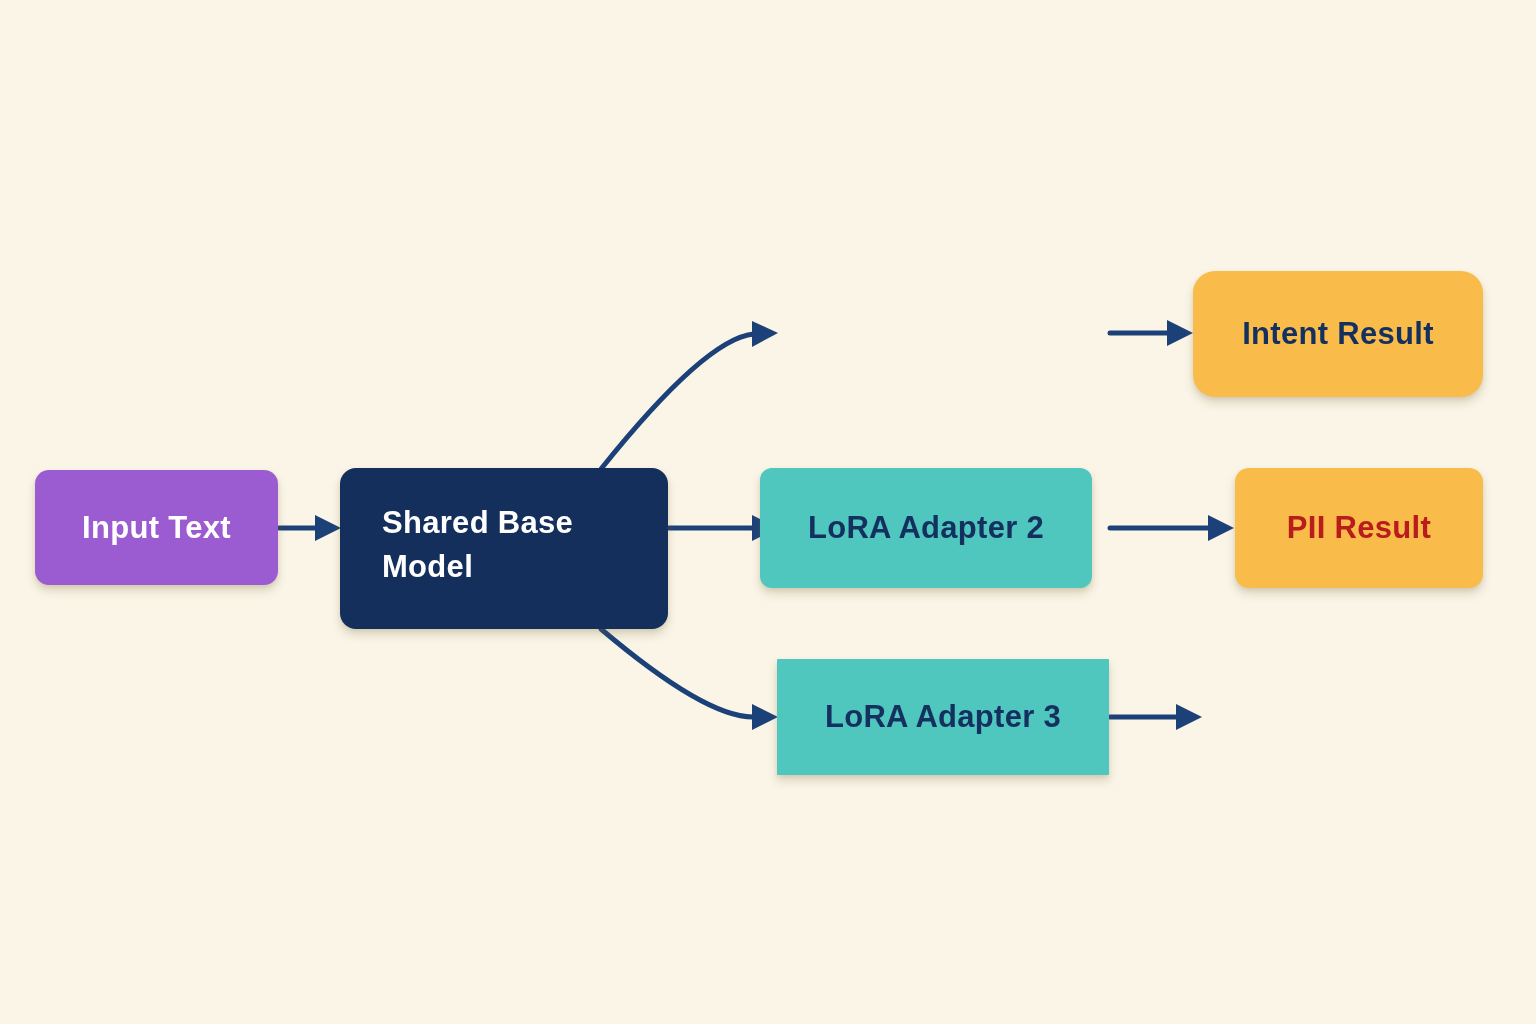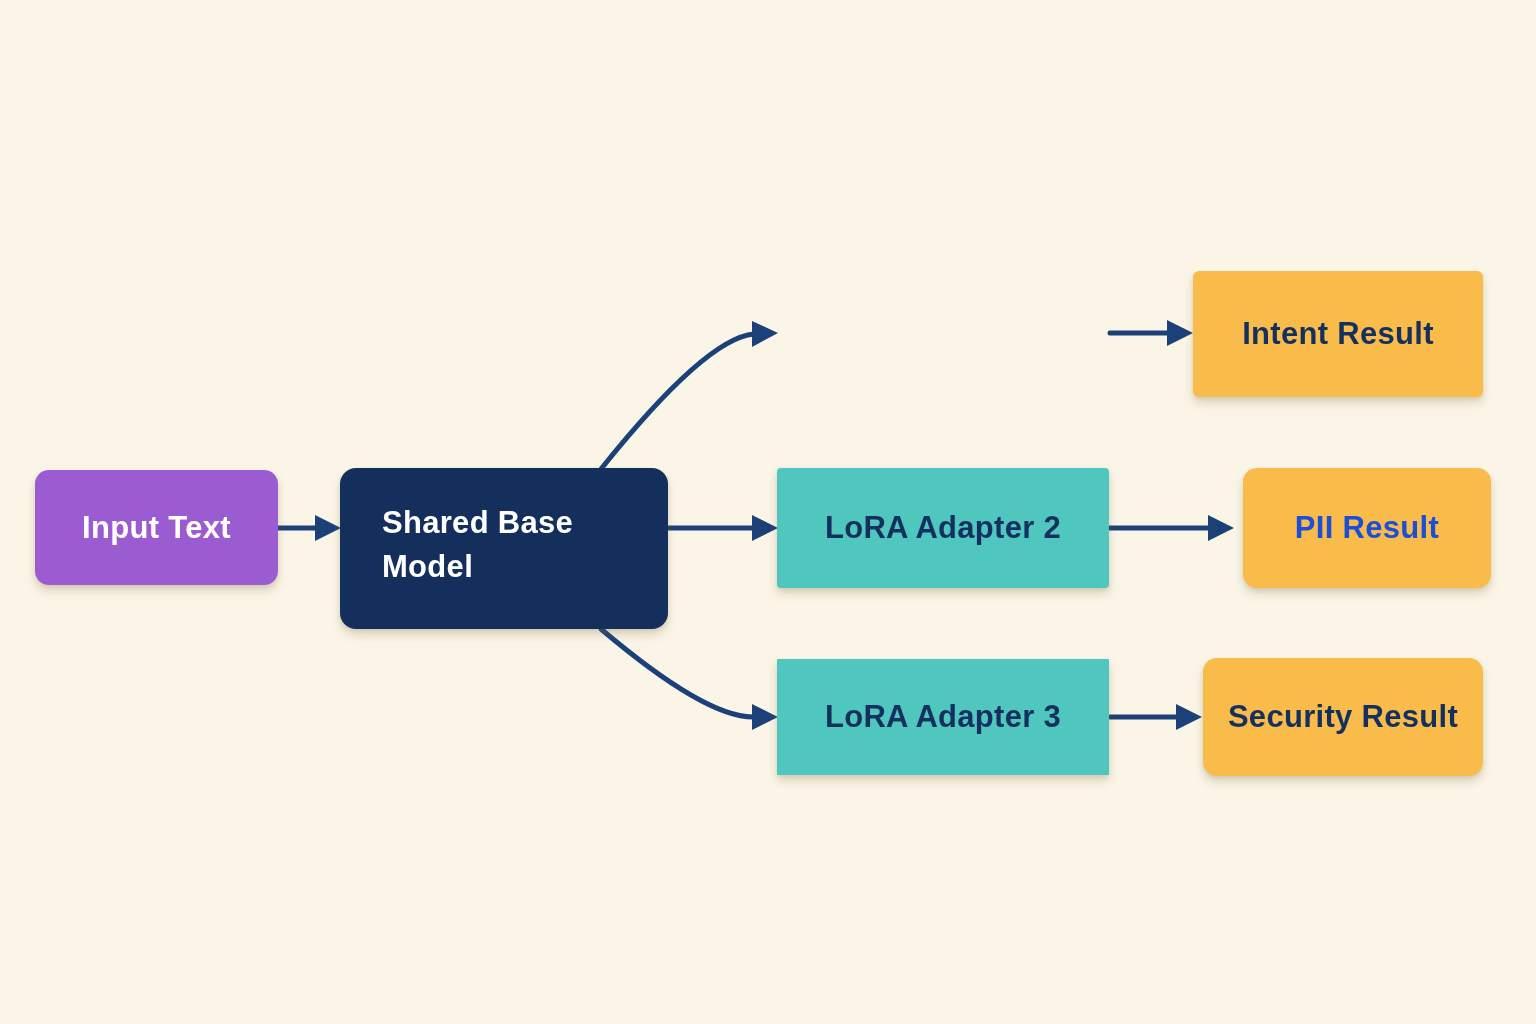--- a/index.html
+++ b/index.html
@@ -45,33 +45,33 @@
     justify-content: flex-start;
     padding: 0 50px 8px 42px;
     line-height: 44px;
   }
   .node-adapter1 {
     left: 777px; top: 270px;
     width: 332px; height: 128px;
     border-radius: 12px;
   }
   .node-adapter2 {
-    left: 777px; top: 468px;
+    left: 760px; top: 468px;
     width: 332px; height: 120px;
-    border-radius: 4px;
+    border-radius: 12px;
   }
   .node-adapter3 {
     left: 777px; top: 659px;
     width: 332px; height: 116px;
     border-radius: 1px;
   }
   .node-intent {
     left: 1193px; top: 271px;
     width: 290px; height: 126px;
-    border-radius: 6px;
+    border-radius: 22px;
   }
   .node-pii {
     left: 1235px; top: 468px;
     width: 248px; height: 120px;
     border-radius: 14px;
   }
   .node-security {
     left: 1203px; top: 658px;
     width: 280px; height: 118px;
     border-radius: 14px;
@@ -139,21 +139,18 @@
   </div>
 
   <div class="node node-adapter3" style="background-color: rgb(79, 198, 190); color: rgb(20, 48, 94);">
     <span>LoRA Adapter 3</span>
   </div>
 
   <div class="node node-intent" style="background-color: rgb(249, 188, 75); color: rgb(20, 48, 94);">
     <span>Intent Result</span>
   </div>
 
-  <div class="node node-pii" style="background-color: rgb(249, 188, 75); color: #1d4ed8; margin-left: 8px;">
+  <div class="node node-pii" style="background-color: rgb(249, 188, 75); color: #b91c1c;">
     <span>PII Result</span>
   </div>
 
-  <div class="node node-security" style="background-color: rgb(249, 188, 75); color: rgb(20, 48, 94);">
-    <span>Security Result</span>
-  </div>
 
 </div>
 
 </body></html>

